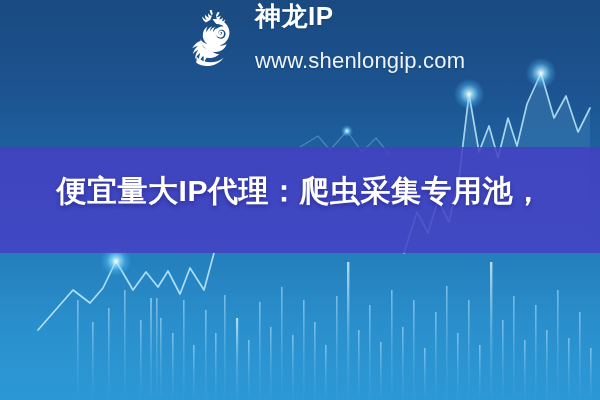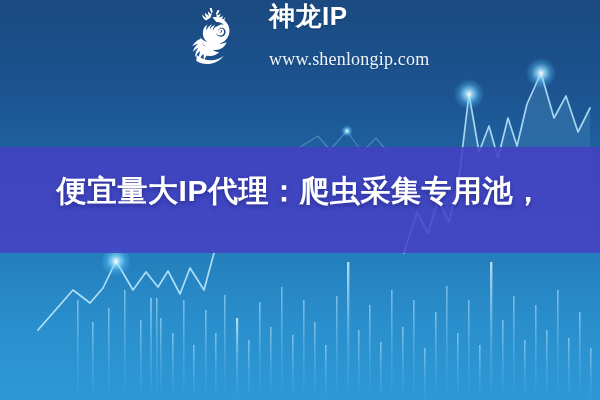--- a/index.html
+++ b/index.html
@@ -35,42 +35,41 @@
     pointer-events:none;
   }
   .glow.big{width:30px;height:30px;margin:-15px 0 0 -15px;}
   .glow.sm{width:12px;height:12px;margin:-6px 0 0 -6px;}
 
   
   .logo{
     position:absolute;
     left:183px;top:3px;
     display:flex;align-items:center;
-    gap:24px;
+    gap:10px;
   }
   .logo-mark{width:62px;height:62px;flex:0 0 62px;}
   .logo-mark svg{display:block;width:62px;height:62px;}
   .logo-text{display:flex;flex-direction:column;justify-content:center;line-height:1;}
   .logo-title{
     color:#ffffff;
     font-size:26px;
     font-weight:700;
     letter-spacing:0.5px;
     white-space:nowrap;
     text-shadow:0 1px 2px rgba(0,0,0,.20);
   }
   .logo-url{
     margin-top:21px;
     color:#eef4fb;
-    font-size:18px;
+    font-size:22px;
     font-weight:400;
     letter-spacing:.2px;
     white-space:nowrap;
     text-shadow:0 1px 2px rgba(0,0,0,.18);
-    font-family:Liberation Serif, serif;
   }
 
   
   .title-band{
     position:absolute;
     left:0;right:0;
     top:147px;height:106px;
     background:#4540c4;
     opacity:.86;
   }

